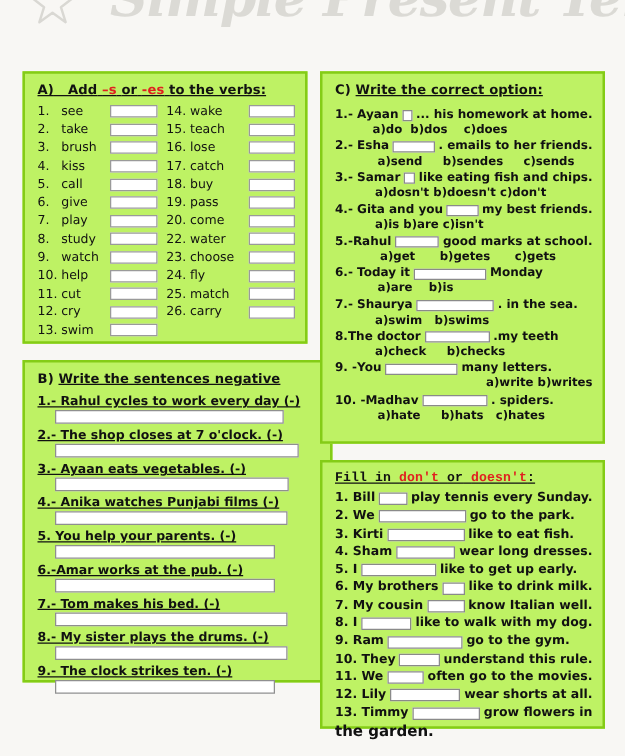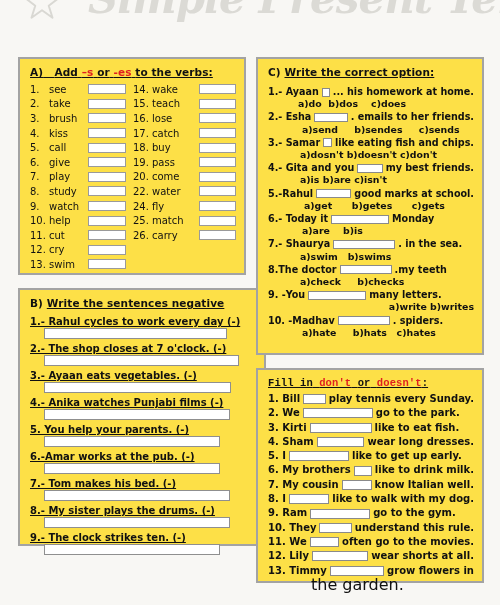--- a/index.html
+++ b/index.html
@@ -25,22 +25,22 @@
     white-space:nowrap;
   }
   .star-icon{
     position:absolute;left:24px;top:-16px;
     width:36px;height:36px;
   }
 
   
   .panel{
     position:absolute;
-    background:#fde047;
-    border:2px solid #a3a3a3;
+    background:#bef264;
+    border:2px solid #84cc16;
     box-sizing:border-box;
   }
   #panel-a{left:18px;top:57px;width:228px;height:218px;}
   #panel-b{left:18px;top:288px;width:248px;height:258px;}
   #panel-c{left:256px;top:57px;width:228px;height:298px;}
   #panel-d{left:256px;top:368px;width:228px;height:215px;}
 
   .panel-inner{padding:7px 8px 6px 10px;}
 
   .head{
@@ -108,21 +108,21 @@
   .d-row{
     font-size:10px;font-weight:bold;
     line-height:14.3px;white-space:nowrap;
     display:flex;align-items:center;
   }
   .d-box{
     display:inline-block;height:10px;
     background:#ffffff;border:1px solid #8a8a8a;
     box-sizing:border-box;margin:0 3px;
   }
-  .d-cont{font-size:16px;font-weight:normal;line-height:14.3px;margin-left:43px;}
+  .d-cont{font-size:12px;font-weight:bold;line-height:14.3px;}
 </style>
 </head>
 <body>
 
 <div class="page">
 
   <div class="header">
     <svg class="star-icon" viewBox="0 0 48 48">
       <path d="M24 3 L30 19 L46 19 L33 29 L38 45 L24 35 L10 45 L15 29 L2 19 L18 19 Z" fill="none" stroke="#d9d8d3" stroke-width="2.6" stroke-linejoin="round"></path>
     </svg>
@@ -242,20 +242,25 @@
               <span class="verb-num">20.</span>
               <span class="verb-word">come</span>
               <span class="verb-box"></span>
             </div>
             <div class="verb-row">
               <span class="verb-num">22.</span>
               <span class="verb-word">water</span>
               <span class="verb-box"></span>
             </div>
             <div class="verb-row">
+              <span class="verb-num">23.</span>
+              <span class="verb-word">choose</span>
+              <span class="verb-box"></span>
+            </div>
+            <div class="verb-row">
               <span class="verb-num">24.</span>
               <span class="verb-word">fly</span>
               <span class="verb-box"></span>
             </div>
             <div class="verb-row">
               <span class="verb-num">25.</span>
               <span class="verb-word">match</span>
               <span class="verb-box"></span>
             </div>
             <div class="verb-row">

